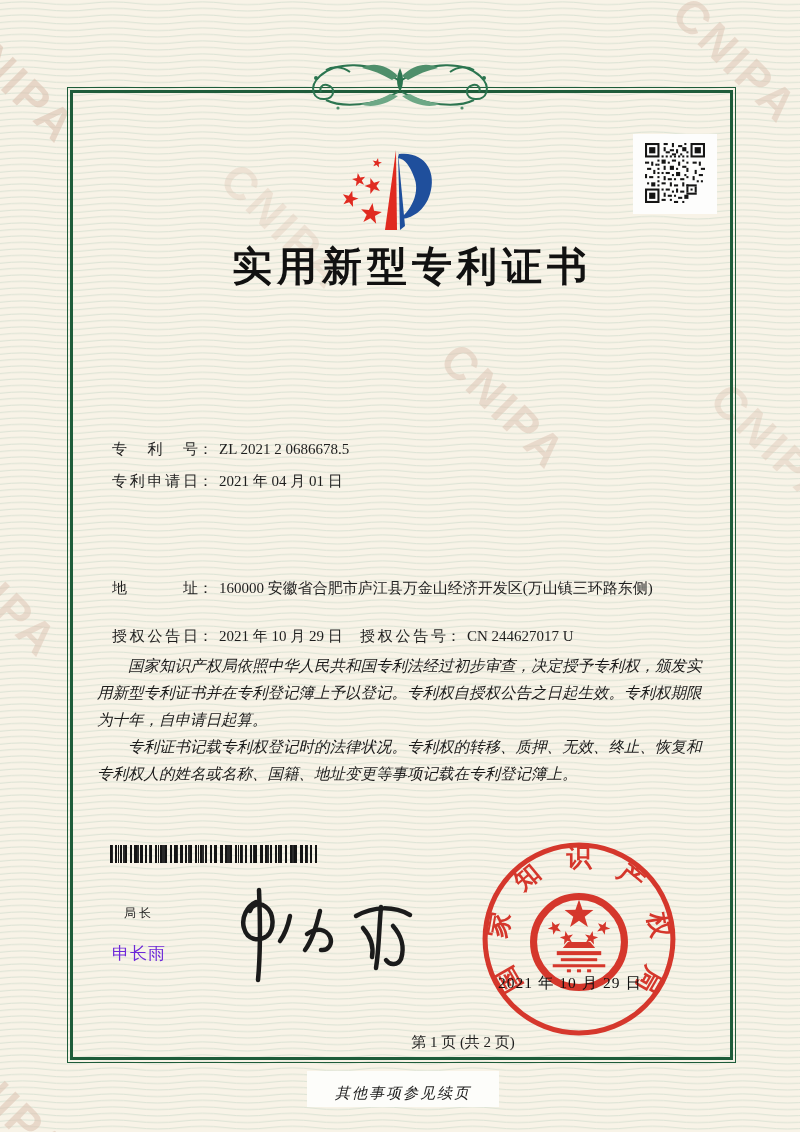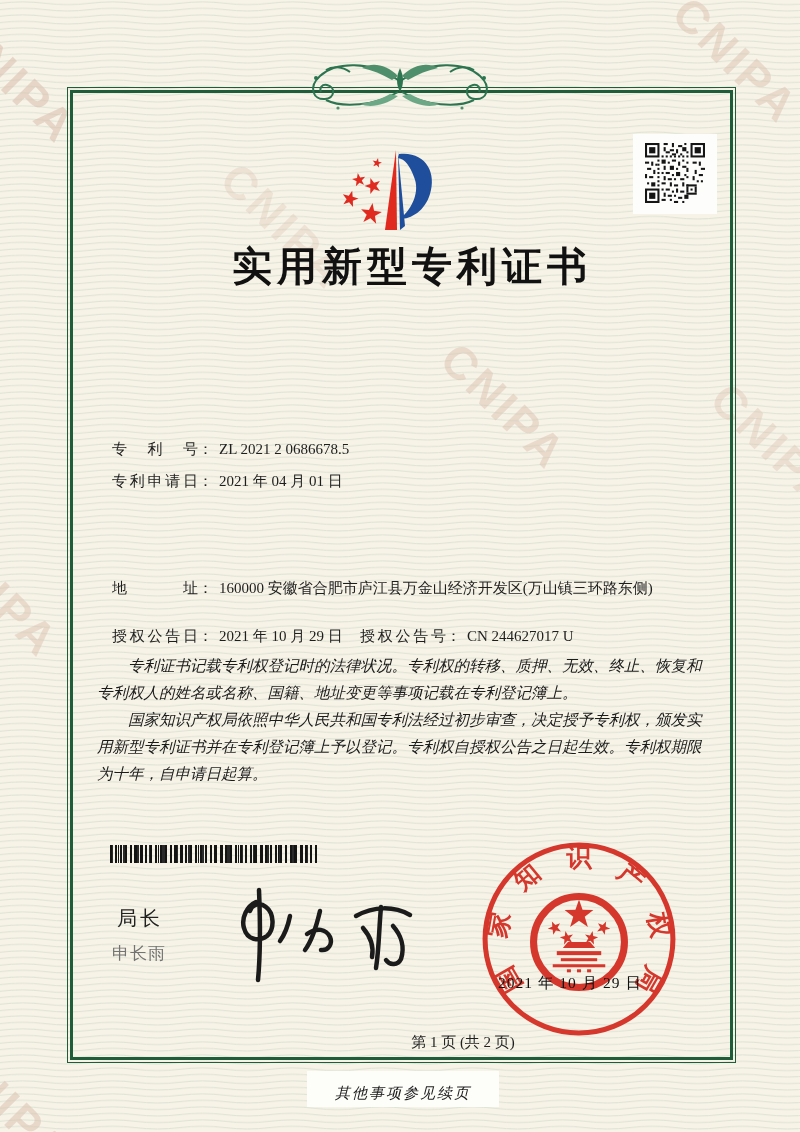--- a/index.html
+++ b/index.html
@@ -32,24 +32,24 @@
   .fvalue.wrap{display:inline-block;white-space:normal;width:436px;line-height:22.5px;}
   .grant-group2{position:absolute;left:248px;top:0;white-space:nowrap;}
   .paras{position:absolute;left:97px;top:652px;width:612px;font-size:15.5px;line-height:27px;
     font-style:italic;color:#1b1b1b;}
   .paras p{margin:0;text-indent:2em;}
   .barcode{position:absolute;left:110px;top:845px;width:208px;height:18px;
     background:
       repeating-linear-gradient(90deg,#141414 0 2px,rgba(0,0,0,0) 2px 5px),
       repeating-linear-gradient(90deg,#141414 0 1px,rgba(0,0,0,0) 1px 8px),
       repeating-linear-gradient(90deg,#2a2a2a 0 3px,rgba(0,0,0,0) 3px 13px);}
-  .director-title{position:absolute;left:117px;top:905px;font-size:20px;letter-spacing:3px;
+  .director-title{position:absolute;left:124px;top:905px;font-size:12px;letter-spacing:3px;
     font-family:"Liberation Sans","DejaVu Sans",sans-serif;color:#222;}
   .director-name{position:absolute;left:112px;top:942px;font-size:17px;letter-spacing:1px;
-    font-family:Liberation Serif, serif;color:#737373;}
+    font-family:Liberation Serif, serif;color:#6d28d9;}
   .signature{position:absolute;left:228px;top:884px;}
   .seal{position:absolute;left:478px;top:838px;z-index:6;}
   .seal-date{position:absolute;left:470px;top:973px;width:200px;text-align:center;
     font-size:15.5px;letter-spacing:1px;color:#101010;z-index:7;}
   .page-info{position:absolute;left:67px;top:1033px;width:792px;text-align:center;font-size:15px;z-index:5;}
   .cont-box{position:absolute;left:307px;top:1071px;width:192px;height:36px;background:#fdfdfa;
     z-index:5;display:flex;align-items:center;justify-content:center;}
   .cont-note{font-size:15px;font-style:italic;letter-spacing:2px;color:#1b1b1b;margin-top:8px;}
 </style>
 </head>
@@ -227,22 +227,22 @@
       <span class="flabel">地址</span><span class="fcolon">：</span><span class="fvalue wrap">160000 安徽省合肥市庐江县万金山经济开发区(万山镇三环路东侧)</span>
     </div>
     <div class="frow" style="top:625px">
       <span class="flabel">授权公告日</span><span class="fcolon">：</span><span class="fvalue">2021 年 10 月 29 日</span>
       <span class="grant-group2">
         <span class="flabel">授权公告号</span><span class="fcolon">：</span><span class="fvalue">CN 244627017 U</span>
       </span>
     </div>
 
     <div class="paras">
+      <p>国家知识产权局依照中华人民共和国专利法经过初步审查，决定授予专利权，颁发实用新型专利证书并在专利登记簿上予以登记。专利权自授权公告之日起生效。专利权期限为十年，自申请日起算。</p>
       <p>专利证书记载专利权登记时的法律状况。专利权的转移、质押、无效、终止、恢复和专利权人的姓名或名称、国籍、地址变更等事项记载在专利登记簿上。</p>
-      <p>国家知识产权局依照中华人民共和国专利法经过初步审查，决定授予专利权，颁发实用新型专利证书并在专利登记簿上予以登记。专利权自授权公告之日起生效。专利权期限为十年，自申请日起算。</p>
     </div>
 
     <div class="barcode"></div>
 
     <div class="director-title">局长</div>
     <div class="director-name">申长雨</div>
 
     <svg class="signature" width="200" height="100" viewBox="0 0 200 100">
       <g fill="none" stroke="#1b1b1b" stroke-width="4.5" stroke-linecap="round" stroke-linejoin="round">
         <path d="M28 18 C 19 22 13 34 16 44 C 19 56 31 58 39 52 C 47 45 46 29 38 23 C 32 18 24 20 22 27"></path>

